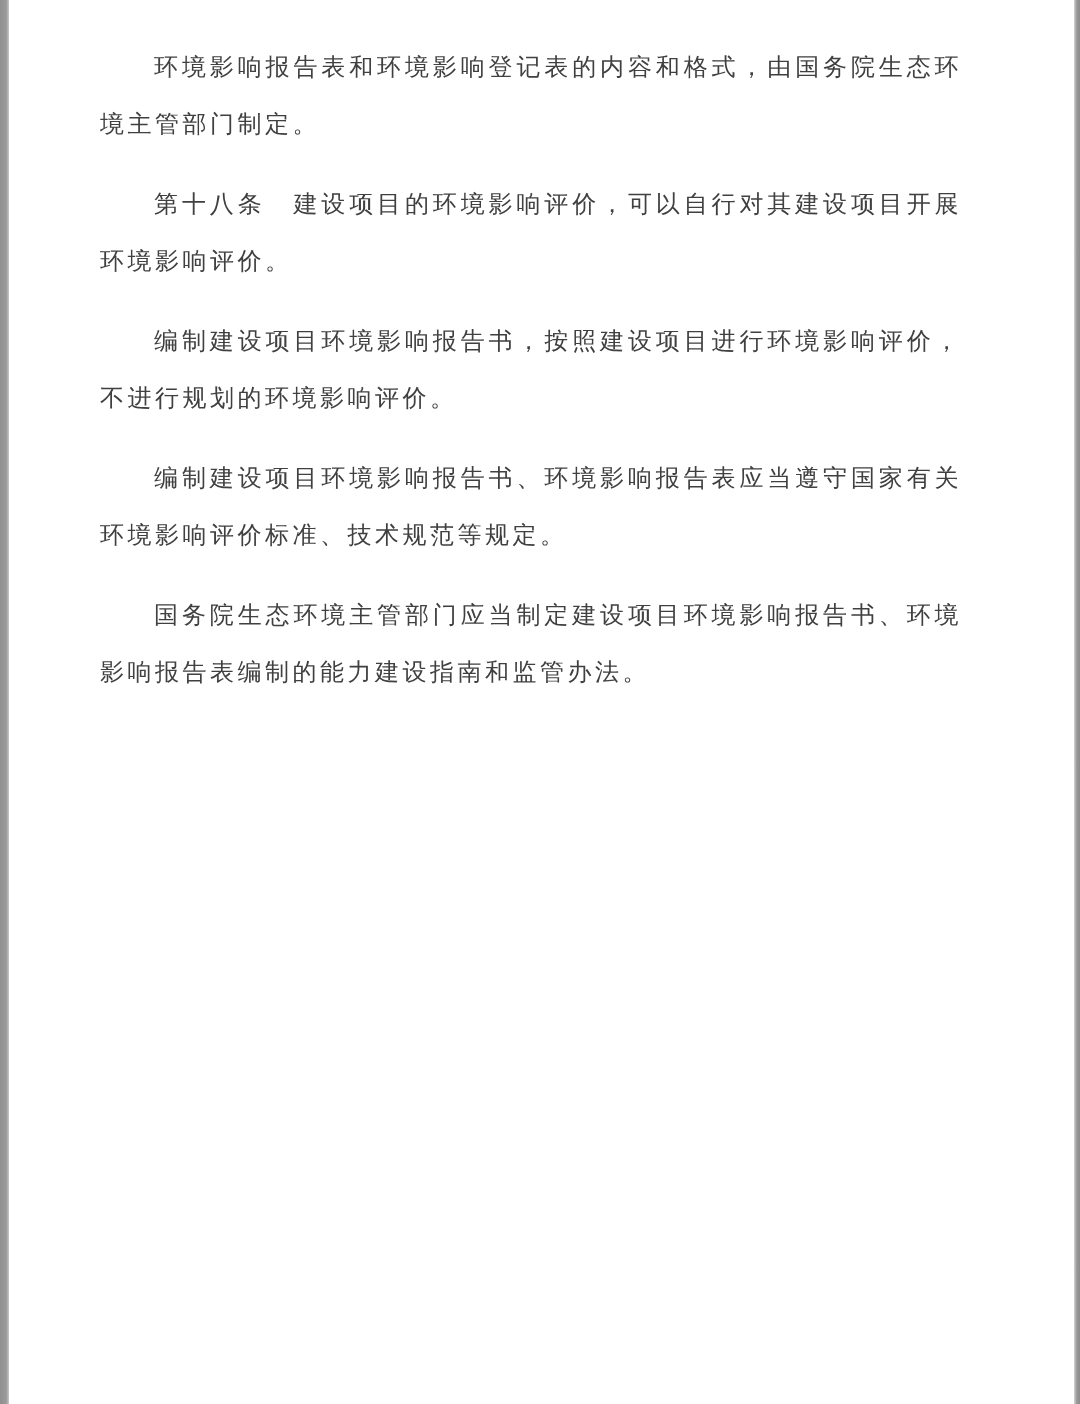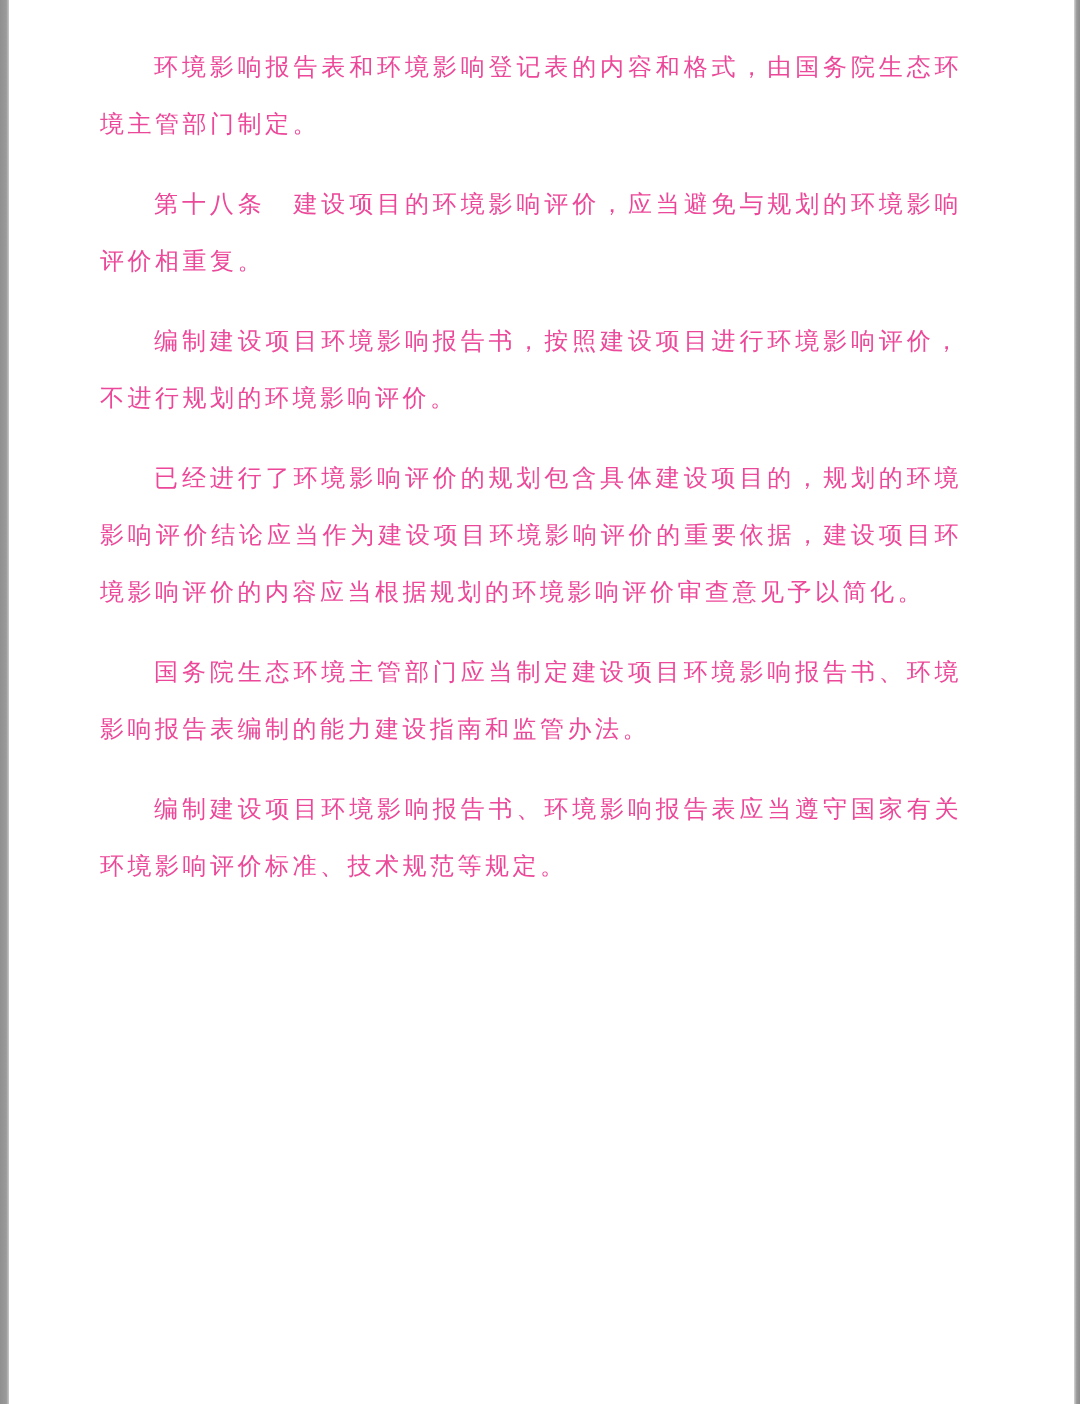--- a/index.html
+++ b/index.html
@@ -32,32 +32,31 @@
     width: 1080px;
     box-sizing: border-box;
     padding: 39px 118px 0 100px;
     background: transparent;
   }
   .page p {
     margin: 0 0 23px 0;
     font-size: 24px;
     line-height: 57px;
     letter-spacing: 3.5px;
-    color: #ec4899;
+    color: #404040;
     text-align: justify;
     text-justify: inter-ideograph;
     text-indent: 54px;
   }
 </style>
 </head>
 <body>
 
 <div class="edge-left"></div>
 <div class="edge-right"></div>
 
 <div class="page">
   <p>环境影响报告表和环境影响登记表的内容和格式，由国务院生态环境主管部门制定。</p>
-  <p>第十八条　建设项目的环境影响评价，应当避免与规划的环境影响评价相重复。</p>
+  <p>第十八条　建设项目的环境影响评价，可以自行对其建设项目开展环境影响评价。</p>
   <p>编制建设项目环境影响报告书，按照建设项目进行环境影响评价，不进行规划的环境影响评价。</p>
-  <p>已经进行了环境影响评价的规划包含具体建设项目的，规划的环境影响评价结论应当作为建设项目环境影响评价的重要依据，建设项目环境影响评价的内容应当根据规划的环境影响评价审查意见予以简化。</p>
+  <p>编制建设项目环境影响报告书、环境影响报告表应当遵守国家有关环境影响评价标准、技术规范等规定。</p>
   <p>国务院生态环境主管部门应当制定建设项目环境影响报告书、环境影响报告表编制的能力建设指南和监管办法。</p>
-  <p>编制建设项目环境影响报告书、环境影响报告表应当遵守国家有关环境影响评价标准、技术规范等规定。</p>
 </div>
 
 </body></html>

